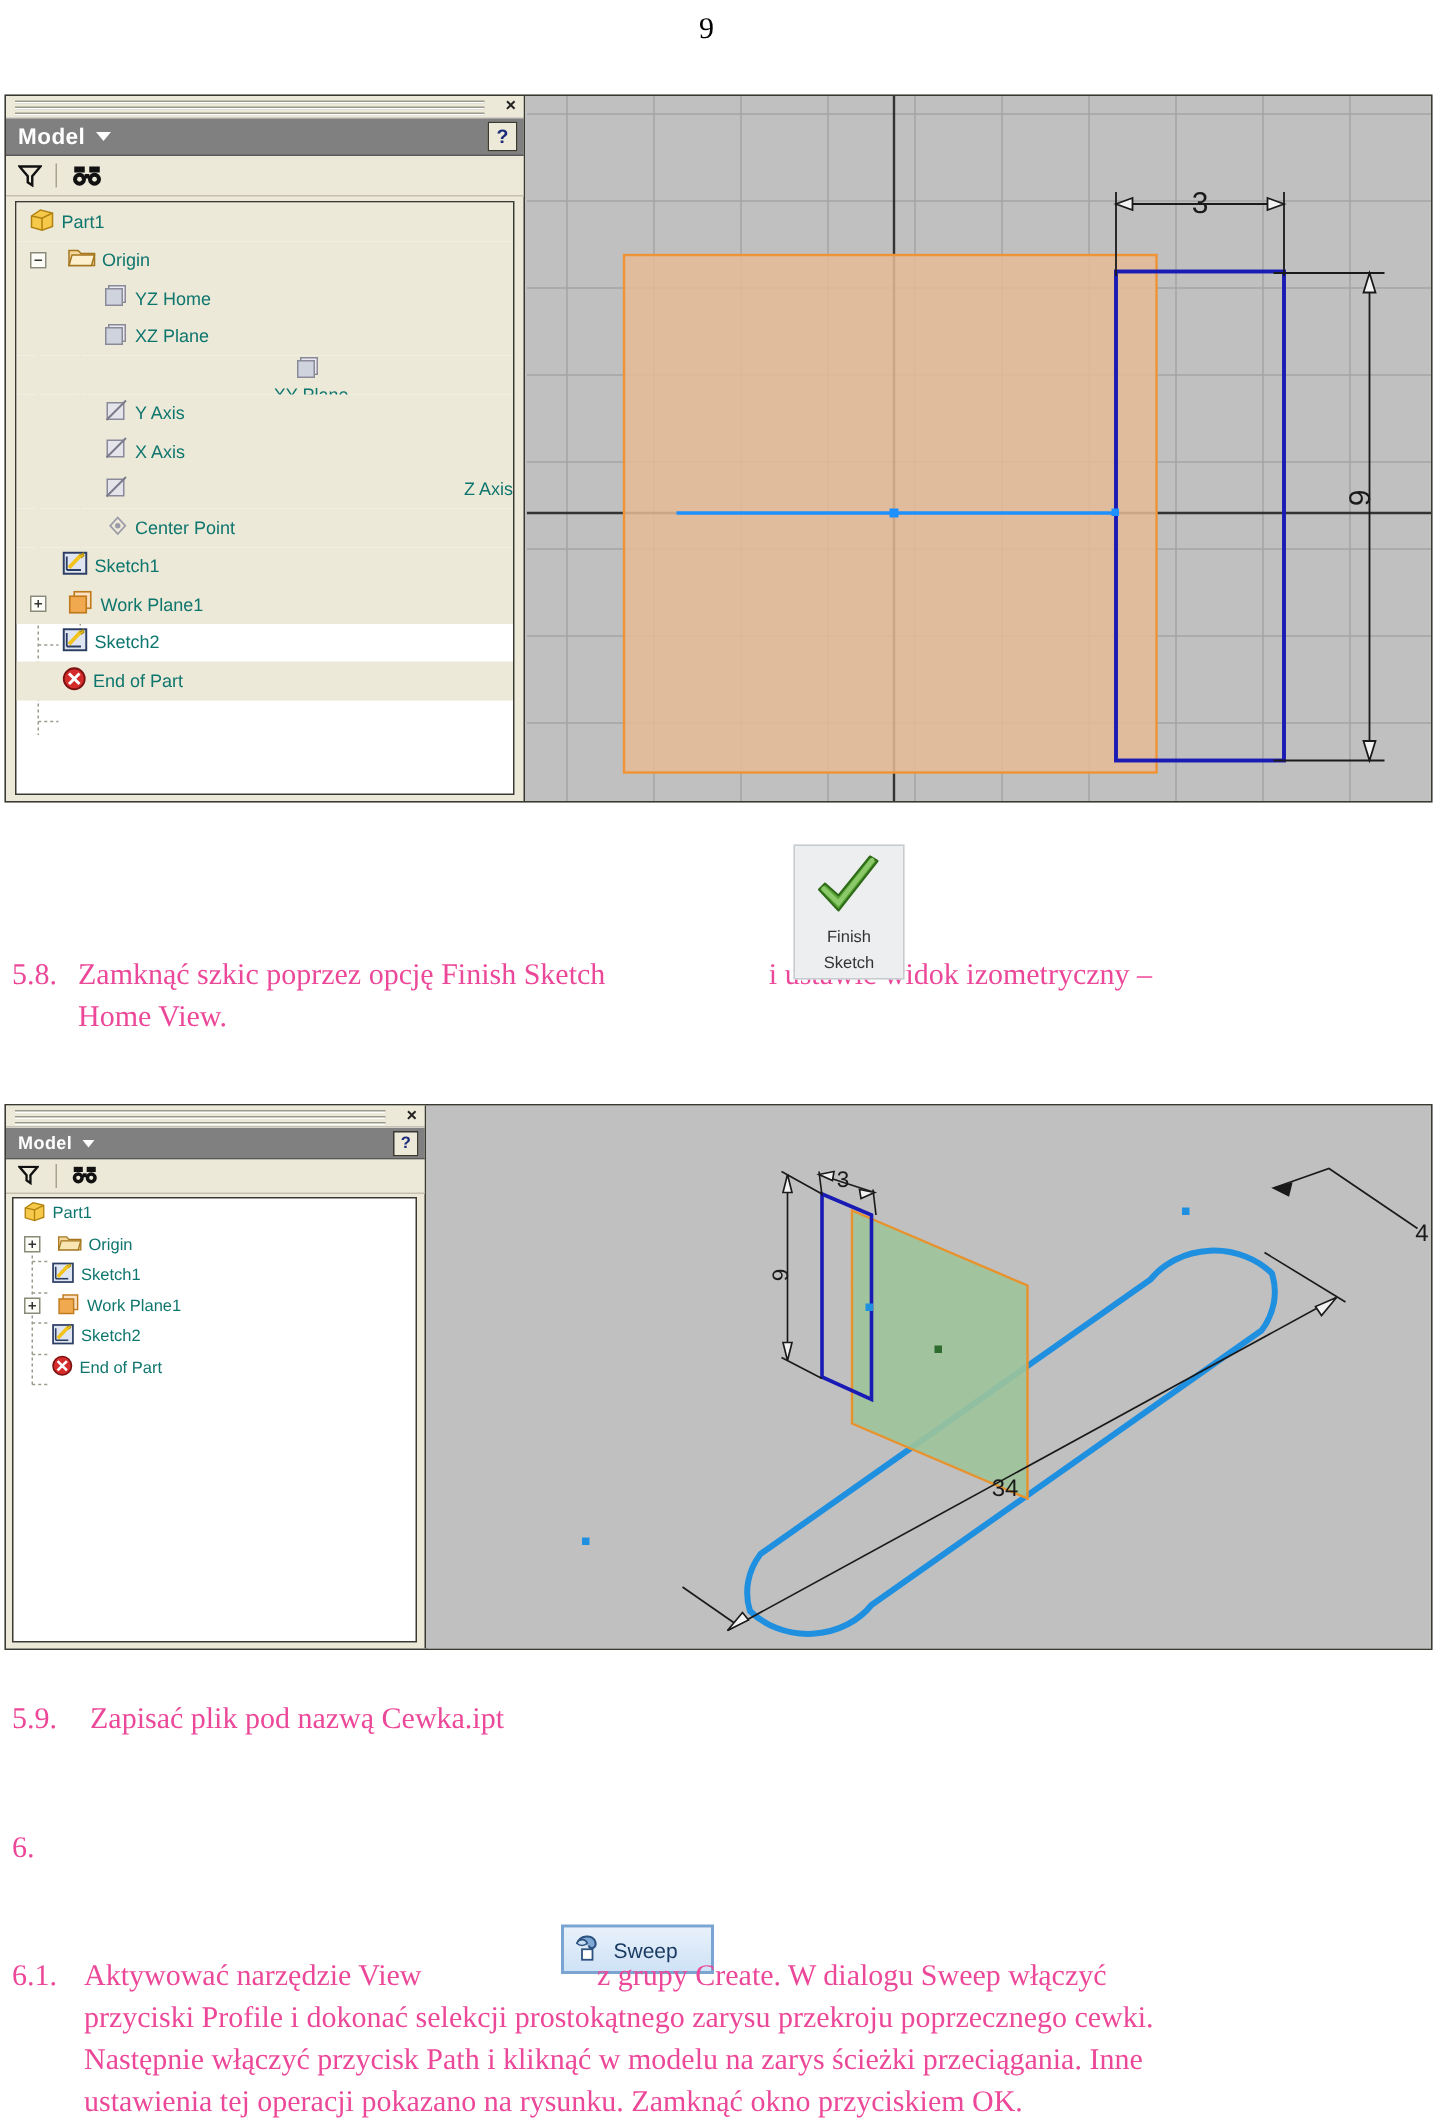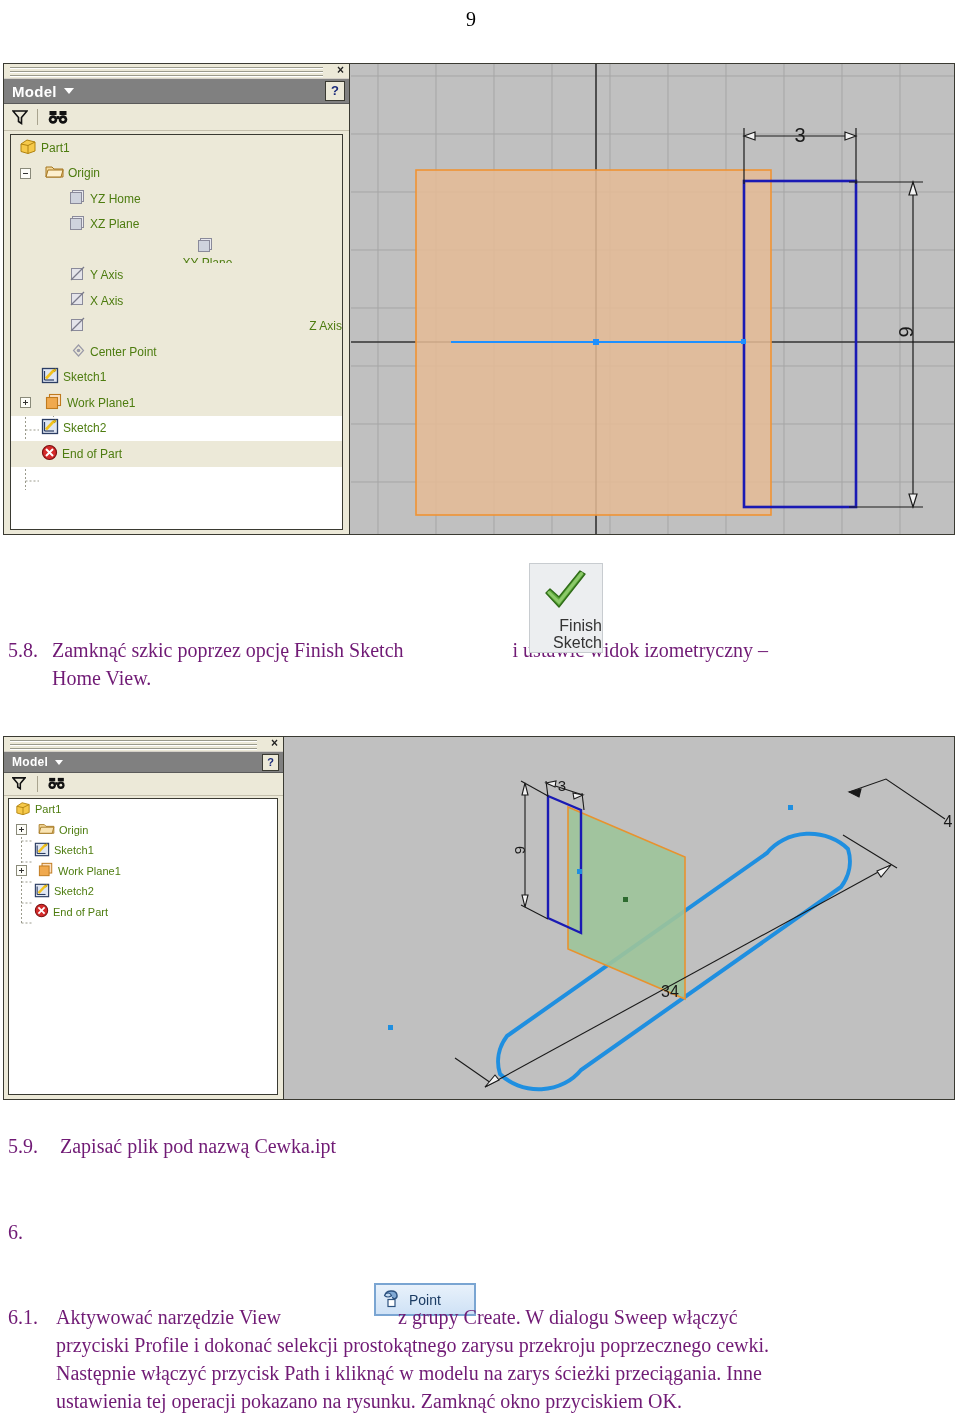--- a/index.html
+++ b/index.html
@@ -151,21 +151,21 @@
   
   .tree {
     position: relative;
     margin: 3px 6px 4px 6px;
     background: #ffffff;
     border: 1px solid #3a3a32;
     flex: 1 1 auto;
     overflow: hidden;
     font-family: "Liberation Sans", sans-serif;
     font-size: 12px;
-    color: #4d7c0f;
+    color: #0f766e;
   }
   .win2 .tree { font-size: 11px; margin: 2px 5px 4px 4px; }
   .tree-row {
     position: relative;
     height: 25.5px;
     display: flex;
     align-items: center;
     white-space: nowrap;
     cursor: pointer;
   }
@@ -207,42 +207,42 @@
     background: #c0c0c0;
     overflow: hidden;
   }
   .win1 .viewport { left: 347px; }
   .win2 .viewport { left: 281px; }
 
   
   .para {
     position: absolute;
     font-family: "Liberation Serif", serif;
-    color: #701a75;
+    color: #ec4899;
     font-size: 20px;
     line-height: 28px;
   }
   .para .num {
     position: absolute;
     left: 0; top: 0;
   }
   .para .txt { display: block; }
   .justify { text-align: justify; text-align-last: left; }
 
   
   .finish-sketch-btn {
     position: absolute;
     left: 529px; top: 563px;
     width: 74px; height: 90px;
     background: #eceef0;
     border: 1px solid #c8ccd0;
     box-sizing: border-box;
-    text-align: right;
+    text-align: center;
     font-family: "Liberation Sans", sans-serif;
-    font-size: 16px;
+    font-size: 11px;
     color: #333;
     line-height: 17px;
   }
   .finish-sketch-btn .chk { display:block; margin: 5px auto 2px auto; }
 
   
   .sweep-btn {
     position: absolute;
     left: 374px; top: 1283px;
     width: 102px; height: 33px;
@@ -729,21 +729,21 @@
 </div>
 
 <div class="sweep-btn">
   <span>
     <svg width="22" height="22" viewBox="0 0 22 22">
       <path d="M3 9 C3 3, 14 2, 15 8 C15.6 12, 11 13, 10.5 10" fill="#7fa8d4" stroke="#2d527f" stroke-width="1.4"></path>
       <path d="M2.5 8.5 C4 5.5, 8 5, 9.5 8.5 C7.5 10.5, 4.5 10.5, 2.5 8.5 Z" fill="#c6dcf2" stroke="#2d527f" stroke-width="1.1"></path>
       <rect x="6" y="12.5" width="7" height="7" fill="#ffffff" stroke="#2d527f" stroke-width="1.2"></rect>
     </svg>
   </span>
-  <span>Point</span>
+  <span>Sweep</span>
 </div>
 
 <div class="para justify" style="left:8px; top:1303px; width:944px;">
   <span class="num">6.1.</span>
   <span style="margin-left:48px;">Aktywować narzędzie View</span>
   <span style="margin-left:112px;">z grupy Create. W dialogu Sweep włączyć</span>
   <span class="txt" style="margin-left:48px;">przyciski Profile i dokonać selekcji prostokątnego zarysu przekroju poprzecznego cewki.</span>
   <span class="txt" style="margin-left:48px;">Następnie włączyć przycisk Path i kliknąć w modelu na zarys ścieżki przeciągania. Inne</span>
   <span class="txt" style="margin-left:48px;">ustawienia tej operacji pokazano na rysunku. Zamknąć okno przyciskiem OK.</span>
 </div>

